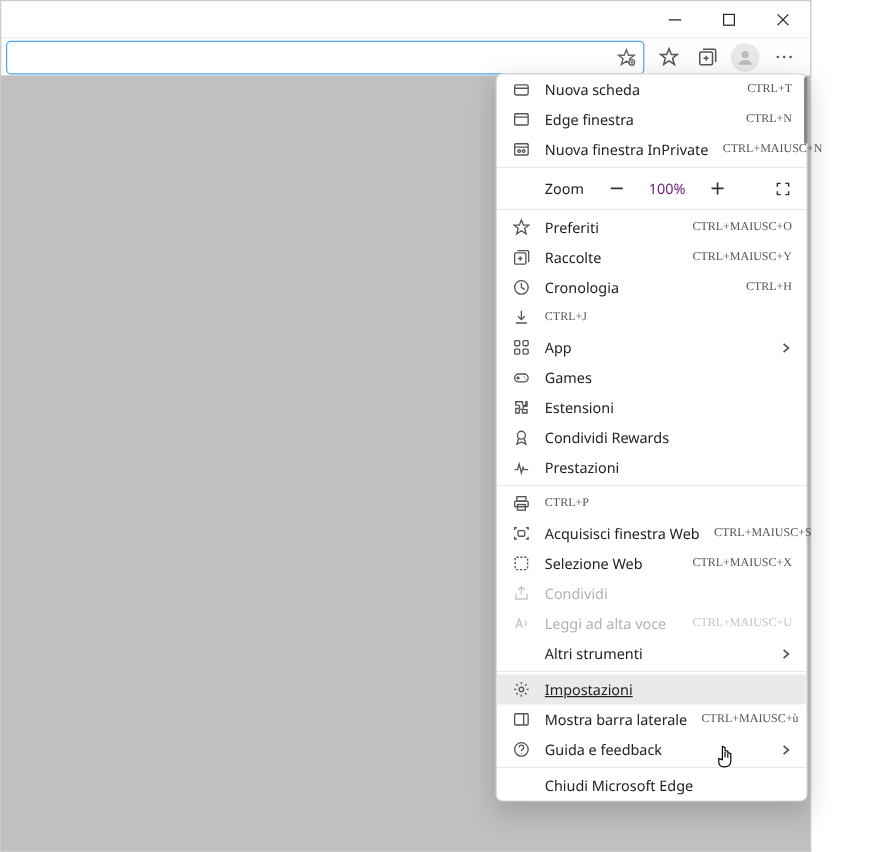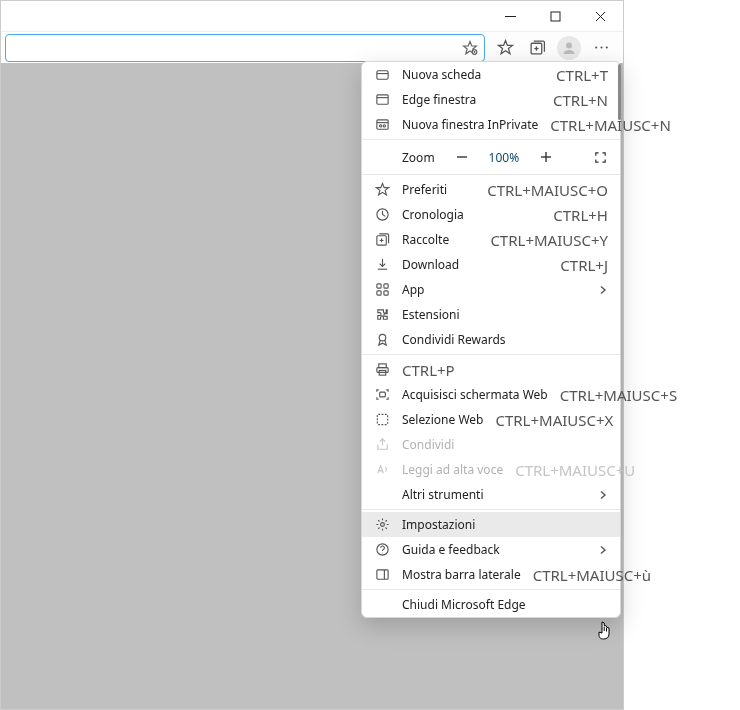--- a/index.html
+++ b/index.html
@@ -1,47 +1,47 @@
 <!DOCTYPE html>
 <html><head>
 <meta charset="utf-8">
 <style>
 * { margin: 0; padding: 0; box-sizing: border-box; font-family: "Segoe UI", system-ui, sans-serif; }
 body { width: 740px; height: 710px; background: #fff; overflow: hidden; position: relative; }
 
-.window { width: 624px; height: 710px; border: 1px solid #ccc; background: #c0c0c0; position: relative; }
+.window { width: 676px; height: 710px; border: 1px solid #ccc; background: #c0c0c0; position: relative; }
 
 .titlebar { height: 30px; background: #fff; display: flex; justify-content: flex-end; align-items: center; }
 .win-btn { width: 45px; height: 30px; display: flex; align-items: center; justify-content: center; cursor: default; }
 .win-btn svg { width: 11px; height: 11px; }
 
 .toolbar { height: 32px; background: #fdfdfd; border-top: 1px solid #eee; display: flex; align-items: center; padding: 0 6px 0 0; }
 .address { flex: 1; height: 28px; border: 1.5px solid #4aa8e8; border-radius: 4px; background: #fff; margin: 0 4px; position: relative; }
 .addr-star { position: absolute; right: 6px; top: 50%; transform: translateY(-50%); color: #666; }
 .tool-icon { width: 32px; height: 28px; display: flex; align-items: center; justify-content: center; color: #555; }
 .avatar { width: 24px; height: 24px; border-radius: 50%; background: #e8e8e8; margin: 0 4px; display:flex; align-items:center; justify-content:center; }
 
 .content { position: absolute; left: 1px; right: 1px; top: 62px; bottom: 1px; background: #c0c0c0; }
 
 .menu { position: absolute; right: 2px; top: 60px; width: 260px; background: #fff; border: 1px solid #d8d8d8; box-shadow: 0 8px 24px rgba(0,0,0,.18); border-radius: 6px; font-size: 12px; color: #222; }
 .scroll-hint { position: absolute; right: -1px; top: 2px; width: 3px; height: 56px; background: #888; border-radius: 3px; }
 .menu-item { display: flex; align-items: center; height: 25px; padding: 0 12px; gap: 12px; cursor: default; }
-.menu-item.hover { background: #eaeaea; }
+.menu-item.hover { background: #eaeaea; text-decoration: underline; }
 .menu-item.disabled { color: #b2b2b2; }
 .menu-sep { height: 1px; background: #e8e8e8; margin: 2px 0; }
 .mi-icon { width: 16px; height: 16px; display: flex; align-items: center; justify-content: center; color: #555; flex-shrink: 0; }
 .menu-item.disabled .mi-icon { color: #c5c5c5; }
 .mi-label { flex: 1; white-space: nowrap; }
-.mi-short { font-size: 15px; color: #555; }
+.mi-short { font-size: 10px; color: #555; font-family: Liberation Serif, serif; }
 .menu-item.disabled .mi-short { color: #c5c5c5; }
 .mi-chev { width: 10px; color: #555; }
 .zoom-row { display: flex; align-items: center; height: 30px; padding: 0 12px; gap: 20px; }
 .zoom-label { flex: 1; padding-left: 28px; color: #222; }
 .zoom-btn { width: 20px; height: 20px; display: flex; align-items: center; justify-content: center; color: #333; }
-.zoom-val { font-size: 12px; color: #0c4a6e; width: 34px; text-align: center; }
+.zoom-val { font-size: 12px; color: #701a75; width: 34px; text-align: center; }
 .cursor { position: absolute; pointer-events: none; }
 svg { display: block; }
 </style>
 </head>
 <body>
 
 <div class="window">
 
   <div class="titlebar">
     <div class="win-btn">
@@ -164,48 +164,47 @@
           <svg width="15" height="15" viewBox="0 0 16 16" fill="none" stroke="currentColor" stroke-width="1.2">
             <polygon points="8,1.5 9.8,6 14.5,6 10.8,9 12.2,13.8 8,11 3.8,13.8 5.2,9 1.5,6 6.2,6"></polygon>
           </svg>
         </span>
         <span class="mi-label">Preferiti</span>
         <span class="mi-short">CTRL+MAIUSC+O</span>
       </div>
       <div class="menu-item">
         <span class="mi-icon">
           <svg width="15" height="15" viewBox="0 0 16 16" fill="none" stroke="currentColor" stroke-width="1.2">
-            <circle cx="8" cy="8" r="6"></circle>
-            <path d="M8 4v4l3 2"></path>
-          </svg>
-        </span>
-        <span class="mi-label">Cronologia</span>
-        <span class="mi-short">CTRL+H</span>
-      </div>
-      <div class="menu-item">
-        <span class="mi-icon">
-          <svg width="15" height="15" viewBox="0 0 16 16" fill="none" stroke="currentColor" stroke-width="1.2">
             <rect x="2" y="4" width="10" height="10" rx="1"></rect>
             <path d="M4.5 2h9 a1 1 0 0 1 1 1 v9"></path>
             <line x1="7" y1="7" x2="7" y2="11"></line>
             <line x1="5" y1="9" x2="9" y2="9"></line>
           </svg>
         </span>
         <span class="mi-label">Raccolte</span>
         <span class="mi-short">CTRL+MAIUSC+Y</span>
       </div>
       <div class="menu-item">
         <span class="mi-icon">
           <svg width="15" height="15" viewBox="0 0 16 16" fill="none" stroke="currentColor" stroke-width="1.2">
+            <circle cx="8" cy="8" r="6"></circle>
+            <path d="M8 4v4l3 2"></path>
+          </svg>
+        </span>
+        <span class="mi-label">Cronologia</span>
+        <span class="mi-short">CTRL+H</span>
+      </div>
+      <div class="menu-item">
+        <span class="mi-icon">
+          <svg width="15" height="15" viewBox="0 0 16 16" fill="none" stroke="currentColor" stroke-width="1.2">
             <path d="M8 2v8"></path>
             <path d="M5 7l3 3 3-3"></path>
             <path d="M3 13h10"></path>
           </svg>
         </span>
-        <span class="mi-label">Download</span>
         <span class="mi-short">CTRL+J</span>
       </div>
       <div class="menu-item">
         <span class="mi-icon">
           <svg width="15" height="15" viewBox="0 0 16 16" fill="none" stroke="currentColor" stroke-width="1.2">
             <rect x="2" y="2" width="4.5" height="4.5" rx="1"></rect>
             <rect x="9.5" y="2" width="4.5" height="4.5" rx="1"></rect>
             <rect x="2" y="9.5" width="4.5" height="4.5" rx="1"></rect>
             <rect x="9.5" y="9.5" width="4.5" height="4.5" rx="1"></rect>
           </svg>
@@ -213,53 +212,73 @@
         <span class="mi-label">App</span>
         <span class="mi-chev">
           <svg width="10" height="10" viewBox="0 0 10 10" fill="none" stroke="currentColor" stroke-width="1.4">
             <path d="M3 1.5 L7 5 L3 8.5"></path>
           </svg>
         </span>
       </div>
       <div class="menu-item">
         <span class="mi-icon">
           <svg width="15" height="15" viewBox="0 0 16 16" fill="none" stroke="currentColor" stroke-width="1.2">
+            <rect x="2" y="5" width="12" height="7" rx="3.5"></rect>
+            <line x1="5" y1="7" x2="5" y2="10"></line>
+            <line x1="3.5" y1="8.5" x2="6.5" y2="8.5"></line>
+            <circle cx="10.5" cy="7.5" r=".6" fill="currentColor" stroke="none"></circle>
+            <circle cx="12" cy="9.5" r=".6" fill="currentColor" stroke="none"></circle>
+          </svg>
+        </span>
+        <span class="mi-label">Games</span>
+      </div>
+      <div class="menu-item">
+        <span class="mi-icon">
+          <svg width="15" height="15" viewBox="0 0 16 16" fill="none" stroke="currentColor" stroke-width="1.2">
             <path d="M5 3h4v2a1.5 1.5 0 0 0 3 0V3h1v4h-2a1.5 1.5 0 0 0 0 3h2v3H9v-2a1.5 1.5 0 0 0-3 0v2H3V9h2a1.5 1.5 0 0 0 0-3H3V3h2z"></path>
           </svg>
         </span>
         <span class="mi-label">Estensioni</span>
       </div>
       <div class="menu-item">
         <span class="mi-icon">
           <svg width="15" height="15" viewBox="0 0 16 16" fill="none" stroke="currentColor" stroke-width="1.2">
             <circle cx="8" cy="6" r="3.5"></circle>
             <path d="M5.5 9l-1.5 5 4-2 4 2-1.5-5"></path>
           </svg>
         </span>
         <span class="mi-label">Condividi Rewards</span>
+      </div>
+      <div class="menu-item">
+        <span class="mi-icon">
+          <svg width="15" height="15" viewBox="0 0 16 16" fill="none" stroke="currentColor" stroke-width="1.2">
+            <path d="M2 10h2.5l1.5-5 2 8 1.5-5 1 2H14"></path>
+          </svg>
+        </span>
+        <span class="mi-label">Prestazioni</span>
       </div>
       <div class="menu-sep"></div>
       <div class="menu-item">
         <span class="mi-icon">
           <svg width="15" height="15" viewBox="0 0 16 16" fill="none" stroke="currentColor" stroke-width="1.2">
             <rect x="4" y="2" width="8" height="4"></rect>
             <rect x="2" y="6" width="12" height="5" rx="1"></rect>
             <rect x="4.5" y="9" width="7" height="5"></rect>
           </svg>
         </span>
         <span class="mi-short">CTRL+P</span>
       </div>
       <div class="menu-item">
         <span class="mi-icon">
           <svg width="15" height="15" viewBox="0 0 16 16" fill="none" stroke="currentColor" stroke-width="1.2">
             <path d="M4 3H2v2M12 3h2v2M4 13H2v-2M12 13h2v-2"></path>
             <rect x="5" y="5.5" width="6" height="5" rx="1"></rect>
           </svg>
         </span>
-        <span class="mi-label">Acquisisci schermata Web</span>
+        <span class="mi-label">Acquisisci finestra Web</span>
         <span class="mi-short">CTRL+MAIUSC+S</span>
       </div>
       <div class="menu-item">
         <span class="mi-icon">
           <svg width="15" height="15" viewBox="0 0 16 16" fill="none" stroke="currentColor" stroke-width="1.2" stroke-dasharray="2 1.5">
             <rect x="2.5" y="2.5" width="11" height="11" rx="1"></rect>
           </svg>
         </span>
         <span class="mi-label">Selezione Web</span>
         <span class="mi-short">CTRL+MAIUSC+X</span>
@@ -299,41 +318,41 @@
           <svg width="15" height="15" viewBox="0 0 16 16" fill="none" stroke="currentColor" stroke-width="1.2">
             <circle cx="8" cy="8" r="2"></circle>
             <path d="M8 1.5v2M8 12.5v2M14.5 8h-2M3.5 8h-2M12.6 3.4l-1.4 1.4M4.8 11.2l-1.4 1.4M12.6 12.6l-1.4-1.4M4.8 4.8L3.4 3.4"></path>
           </svg>
         </span>
         <span class="mi-label">Impostazioni</span>
       </div>
       <div class="menu-item">
         <span class="mi-icon">
           <svg width="15" height="15" viewBox="0 0 16 16" fill="none" stroke="currentColor" stroke-width="1.2">
+            <rect x="2" y="3" width="12" height="10" rx="1"></rect>
+            <line x1="10" y1="3" x2="10" y2="13"></line>
+          </svg>
+        </span>
+        <span class="mi-label">Mostra barra laterale</span>
+        <span class="mi-short">CTRL+MAIUSC+ù</span>
+      </div>
+      <div class="menu-item">
+        <span class="mi-icon">
+          <svg width="15" height="15" viewBox="0 0 16 16" fill="none" stroke="currentColor" stroke-width="1.2">
             <circle cx="8" cy="8" r="6"></circle>
             <path d="M6 6.2a2 2 0 1 1 2.7 1.9C8 8.5 8 9 8 9.6"></path>
             <circle cx="8" cy="11.6" r=".5" fill="currentColor" stroke="none"></circle>
           </svg>
         </span>
         <span class="mi-label">Guida e feedback</span>
         <span class="mi-chev">
           <svg width="10" height="10" viewBox="0 0 10 10" fill="none" stroke="currentColor" stroke-width="1.4">
             <path d="M3 1.5 L7 5 L3 8.5"></path>
           </svg>
         </span>
-      </div>
-      <div class="menu-item">
-        <span class="mi-icon">
-          <svg width="15" height="15" viewBox="0 0 16 16" fill="none" stroke="currentColor" stroke-width="1.2">
-            <rect x="2" y="3" width="12" height="10" rx="1"></rect>
-            <line x1="10" y1="3" x2="10" y2="13"></line>
-          </svg>
-        </span>
-        <span class="mi-label">Mostra barra laterale</span>
-        <span class="mi-short">CTRL+MAIUSC+ù</span>
       </div>
       <div class="menu-sep"></div>
       <div class="menu-item">
         <span class="mi-icon"></span>
         <span class="mi-label">Chiudi Microsoft Edge</span>
       </div>
     </div>
 
   <div class="cursor" id="cursor" style="left: 594px; top: 619px;">
     <svg width="18" height="22" viewBox="0 0 18 22">

